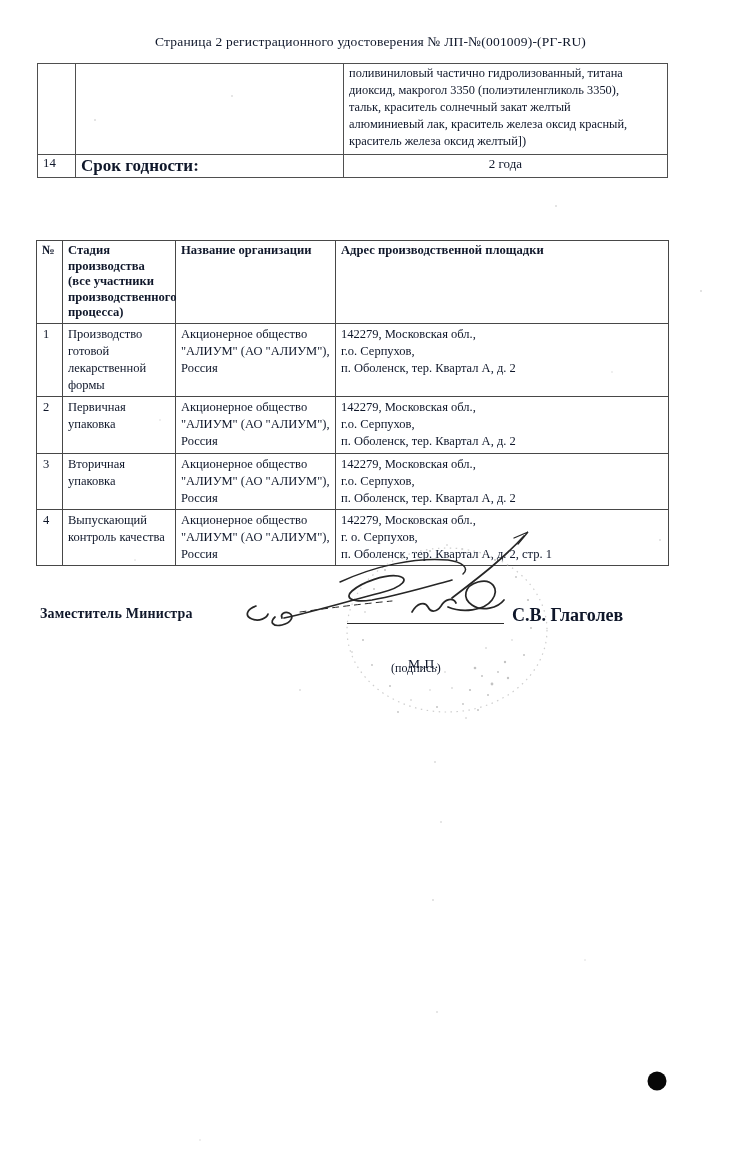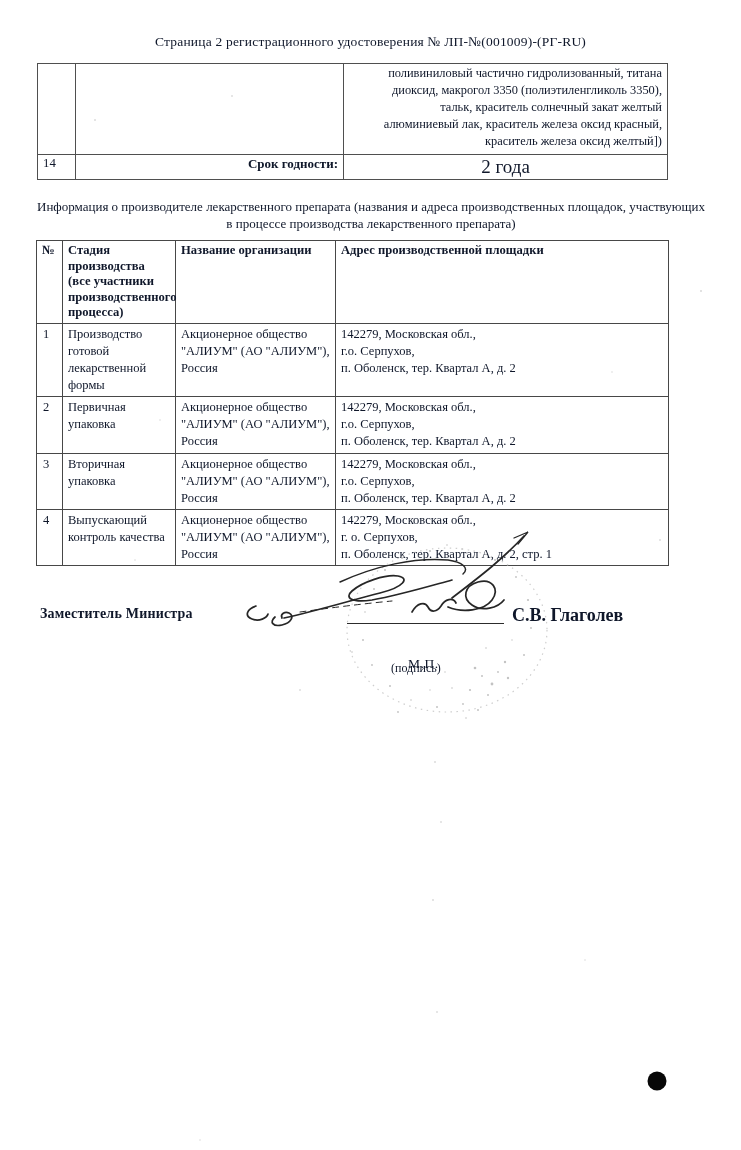--- a/index.html
+++ b/index.html
@@ -10,25 +10,25 @@
   }
   .abs{position:absolute;}
   .pre{white-space:pre-line;}
   #doc-header{
     top:34px;left:0;width:741px;text-align:center;
     font-size:13.5px;letter-spacing:.2px;
   }
   
   table{border-collapse:collapse;table-layout:fixed;}
   .t1{left:37px;top:63px;width:630px;}
-  .t1 td{border:1.5px solid #4f4f4f;vertical-align:top;padding:1px 5px;text-align:right;}
+  .t1 td{border:1.5px solid #4f4f4f;vertical-align:top;padding:1px 5px;}
   .t1 .txt{font-size:12.4px;line-height:17px;}
   .t1 .num{font-weight:normal;text-align:left;font-size:12.8px;margin-top:20px;}
-  .t1 .lbl{font-weight:bold;font-size:13px;}
-  .t1 .val{text-align:center;font-size:19px;}
+  .t1 .lbl{font-weight:bold;font-size:17px;}
+  .t1 .val{text-align:center;font-size:13px;}
   
   #intro{
     top:199px;left:35px;width:672px;text-align:center;
     font-size:13px;line-height:16.5px;
   }
   
   .t2{left:36px;top:240px;width:632px;}
   .t2 td,.t2 th{border:1.6px solid #474747;vertical-align:top;text-align:left;padding:2px 5px;}
   .t2 th{font-weight:bold;font-size:12.6px;line-height:15.5px;}
   .t2 td{font-size:12.5px;line-height:17px;}
@@ -65,21 +65,20 @@
 краситель железа оксид желтый])</td>
     </tr>
     <tr>
       <td class="num" style="height:19px">14</td>
       <td class="lbl">Срок годности:</td>
       <td class="val">2 года</td>
     </tr>
   </tbody>
     </table>
 
-  <div id="intro" class="abs">Информация о производителе лекарственного препарата (названия и адреса производственных площадок, участвующих в процессе производства лекарственного препарата)</div>
 
   <table class="t2 abs">
     <colgroup>
         <col style="width:26px">
         <col style="width:113px">
         <col style="width:160px">
         <col style="width:333px">
       </colgroup>
     <tbody>
         <tr>

